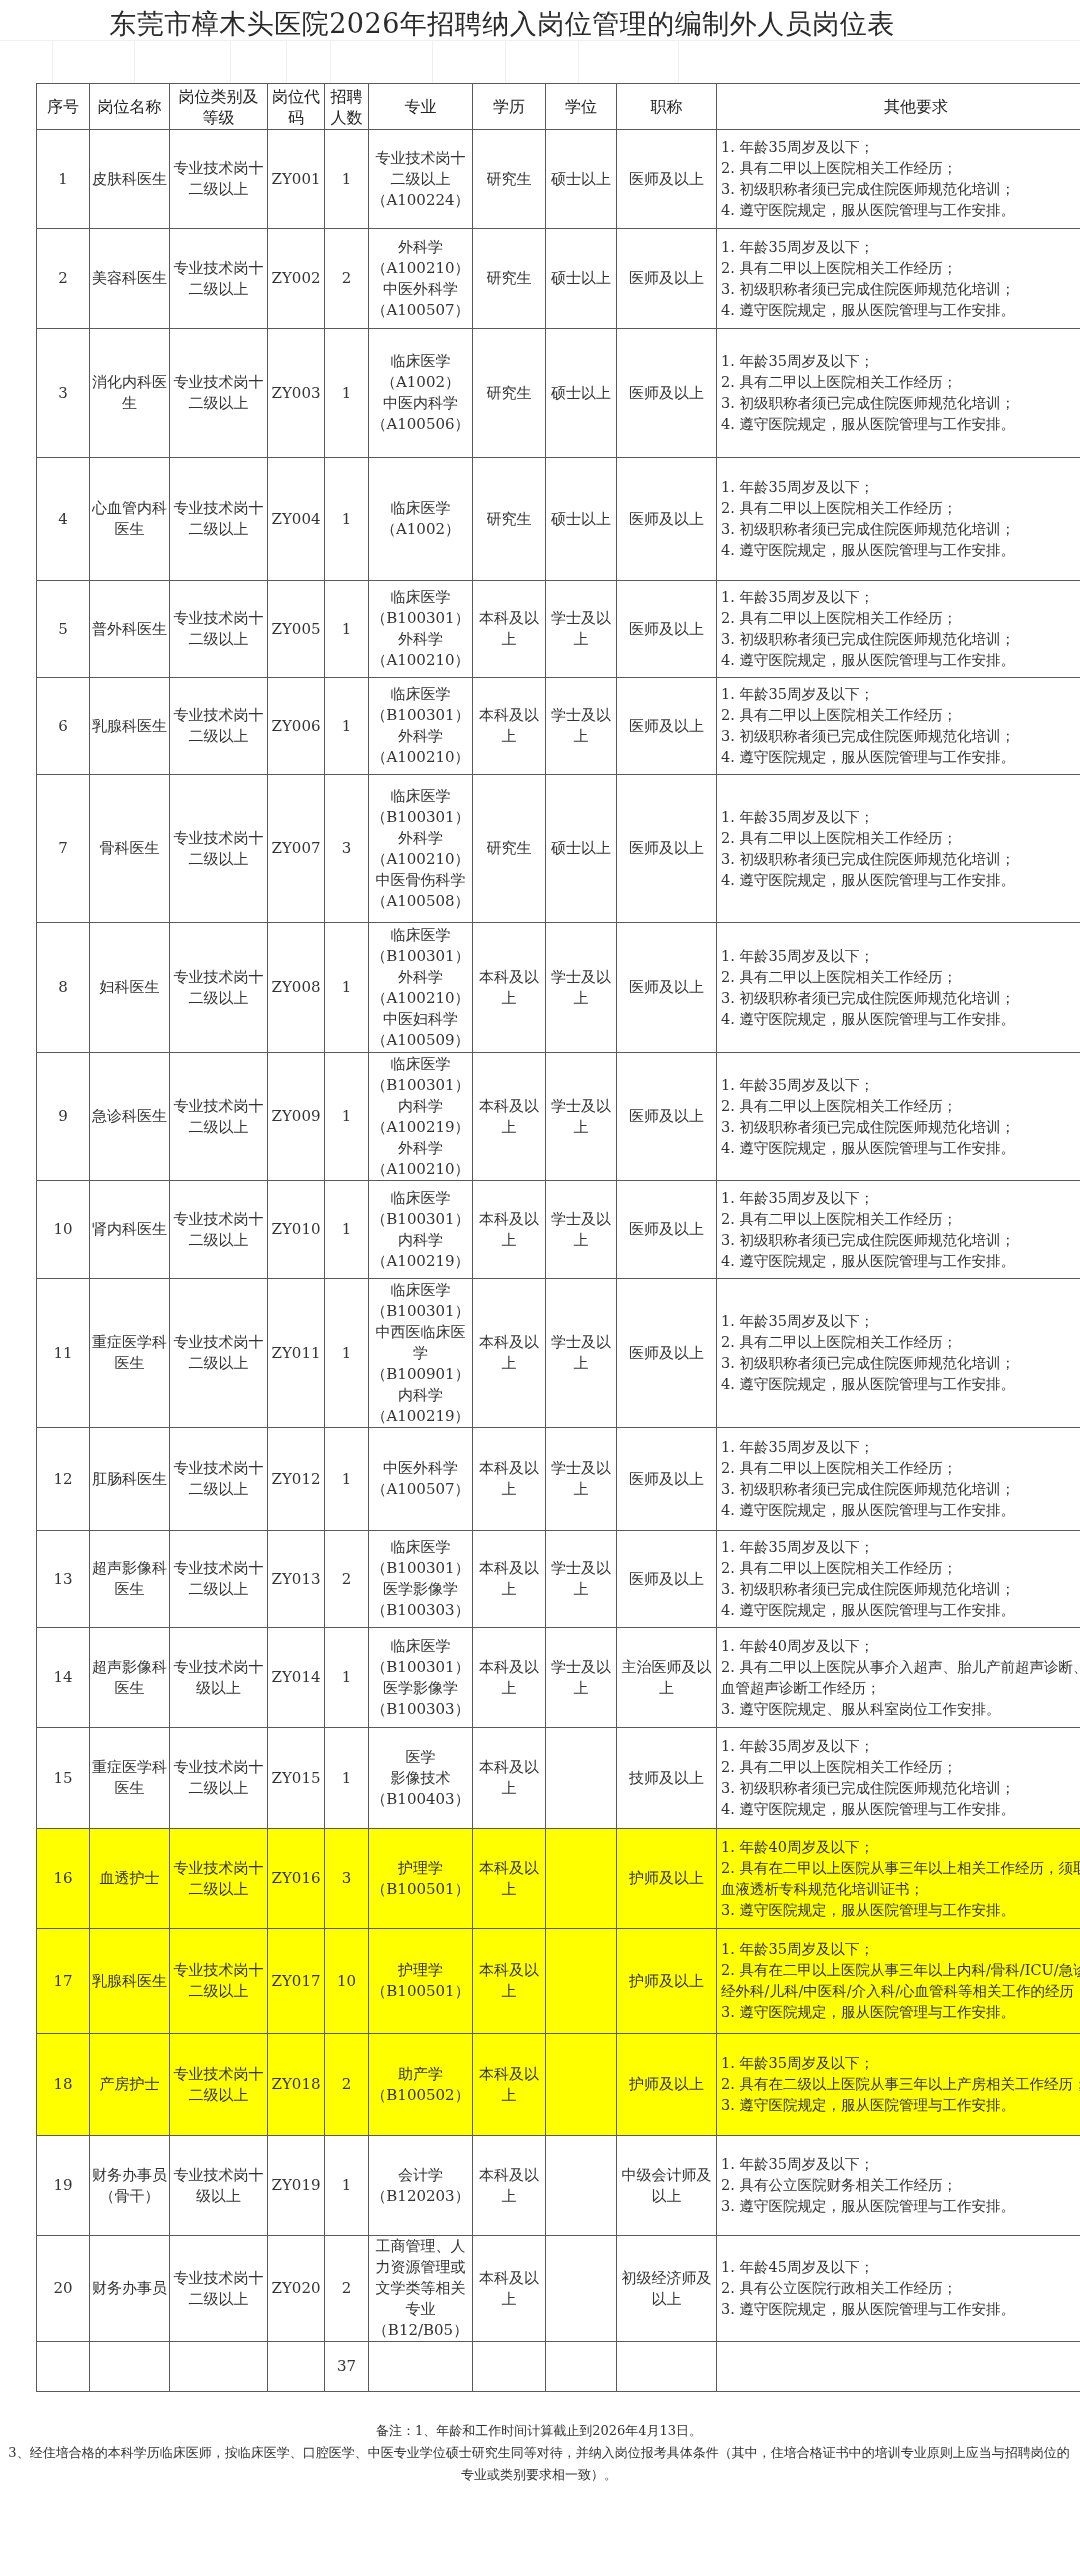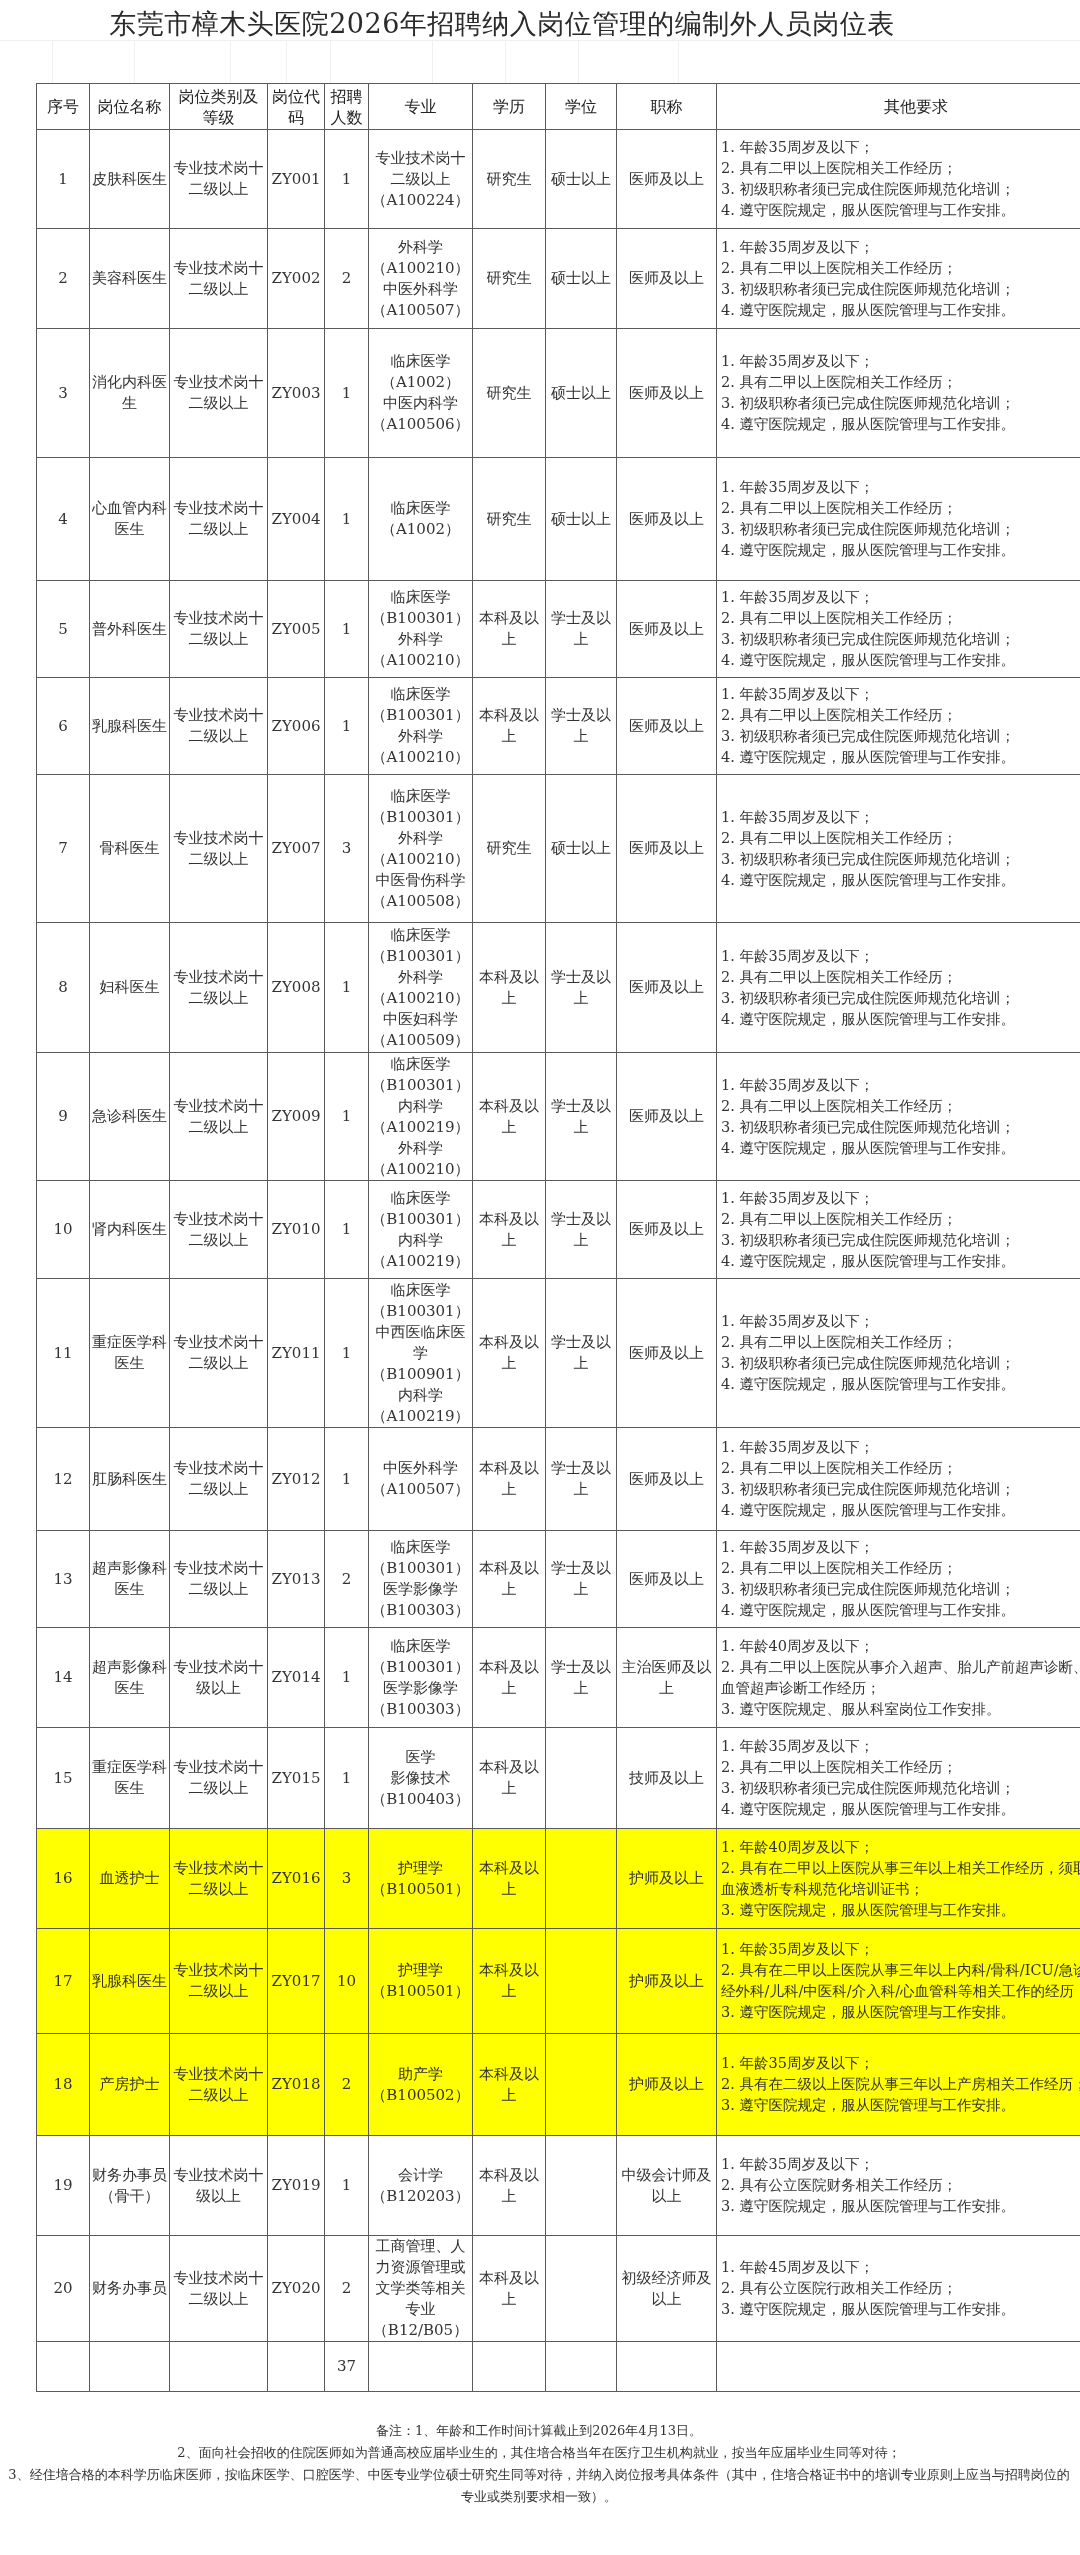--- a/index.html
+++ b/index.html
@@ -520,15 +520,14 @@
         <td></td>
         <td></td>
         <td></td>
         <td></td>
     </tr>
   </tbody>
 </table>
 
 <div class="notes">
   <div>备注：1、年龄和工作时间计算截止到2026年4月13日。</div>
-  <div>2、面向社会招收的住院医师如为普通高校应届毕业生的，其住培合格当年在医疗卫生机构就业，按当年应届毕业生同等对待；</div>
   <div>3、经住培合格的本科学历临床医师，按临床医学、口腔医学、中医专业学位硕士研究生同等对待，并纳入岗位报考具体条件（其中，住培合格证书中的培训专业原则上应当与招聘岗位的专业或类别要求相一致）。</div>
 </div>
 
 </body></html>

